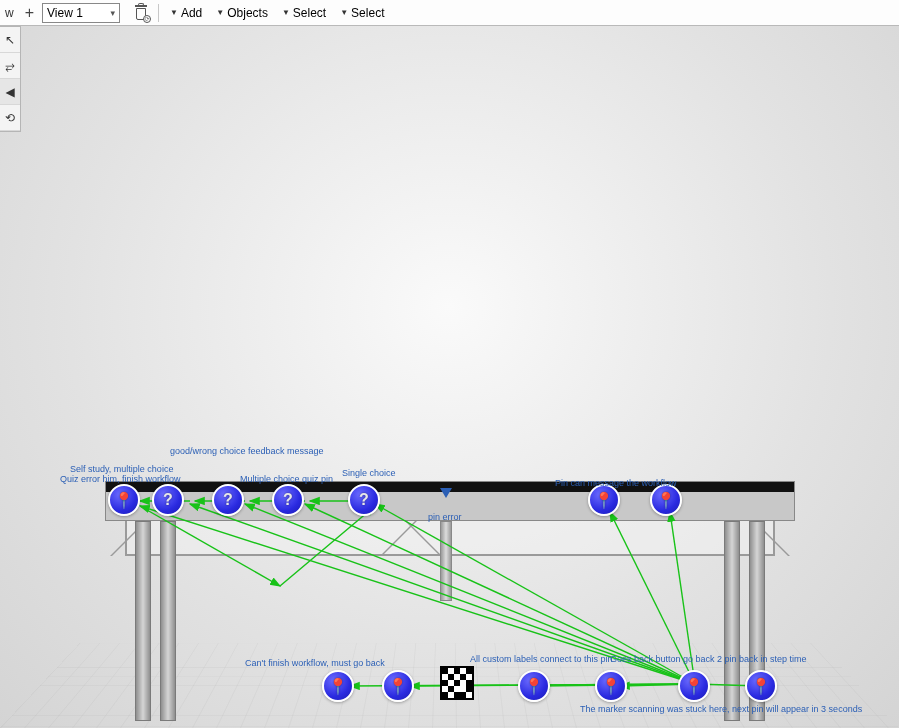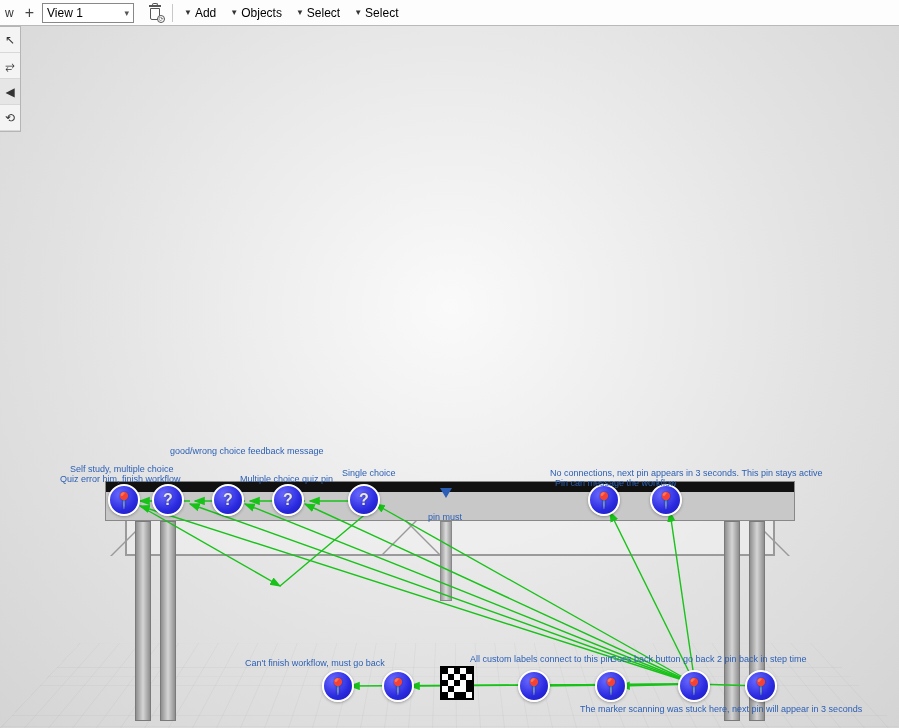--- a/index.html
+++ b/index.html
@@ -17,21 +17,21 @@
     padding-left: 2px;
     gap: 4px;
   }
   .tb-btn {
     display: flex; align-items: center; justify-content: center;
     height: 20px; padding: 0 3px;
     color: #333;
   }
   .plus { font-size: 16px; font-weight: 300; color: #444; padding: 0 4px; }
   .view-select {
-    height: 20px; width: 92px; border: 1px solid #888; background: #fff;
+    height: 20px; width: 78px; border: 1px solid #888; background: #fff;
     font-size: 12px; color: #000; padding: 0 4px; display:flex; align-items:center; justify-content:space-between;
   }
   .caret { font-size: 9px; color: #555; }
   .menu-item { display: flex; align-items: center; gap: 3px; padding: 0 5px; height: 20px; color: #000; }
   .menu-item .tri { font-size: 8px; color: #333; }
 
   .trash-icon { width:16px; height:18px; position:relative; }
   .trash-icon .lid { position:absolute; top:1px; left:2px; width:12px; height:2px; background:#555; }
   .trash-icon .handle { position:absolute; top:-1px; left:5px; width:6px; height:2px; border:1px solid #555; border-bottom:none; border-radius:2px 2px 0 0; }
   .trash-icon .bin { position:absolute; top:4px; left:3px; width:10px; height:12px; border:1px solid #555; border-radius:0 0 2px 2px; }
@@ -265,28 +265,27 @@
       <div></div>
       <div class="b"></div>
     <div class="b"></div>
       <div></div>
       <div class="b"></div>
       <div class="b"></div>
       <div></div>
   </div>
 
   <div class="arrow-down" style="left:440px; top:462px;"></div>
-  <span class="pin-label" style="left:428px; top:486px;">pin must</span>
+  <span class="pin-label" style="left:428px; top:486px;">pin error</span>
 
   <span class="pin-label" style="left:70px; top:438px;">Self study, multiple choice</span>
   <span class="pin-label" style="left:60px; top:448px;text-align:center;">Quiz error him, finish workflow</span>
   <span class="pin-label" style="left:170px; top:420px;text-align:center;">good/wrong choice feedback message</span>
   <span class="pin-label" style="left:240px; top:448px;">Multiple choice quiz pin</span>
   <span class="pin-label" style="left:342px; top:442px;">Single choice</span>
-  <span class="pin-label" style="left:550px; top:442px;">No connections, next pin appears in 3 seconds. This pin stays active</span>
   <span class="pin-label" style="left:555px; top:452px;">Pin can message the workflow</span>
   <span class="pin-label" style="left:245px; top:632px;">Can't finish workflow, must go back</span>
   <span class="pin-label" style="left:470px; top:628px;">All custom labels connect to this pin</span>
   <span class="pin-label" style="left:610px; top:628px;">Goes back button go back 2 pin back in step time</span>
   <span class="pin-label" style="left:580px; top:678px;">The marker scanning was stuck here, next pin will appear in 3 seconds</span>
 </div>
 
 <div class="side-toolbar">
   <div class="side-btn">
       <span>↖</span>

